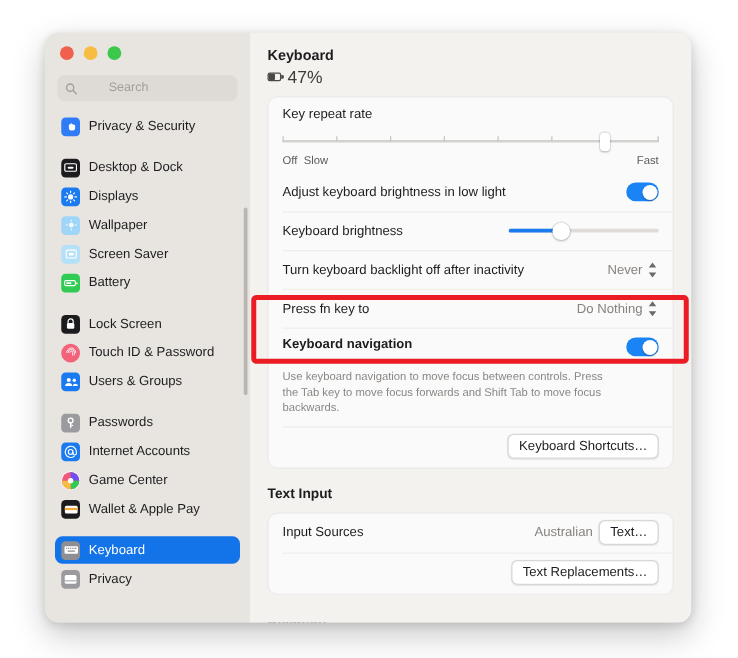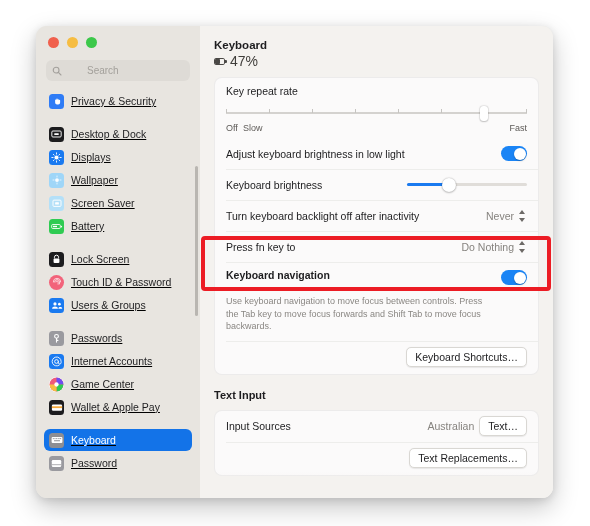--- a/index.html
+++ b/index.html
@@ -52,21 +52,20 @@
   .searchbox .mag { width: 10px; height: 10px; flex: 0 0 10px; opacity: .52; }
   .searchph { font-size: 10px; color: #a3a09b; line-height: 1; margin-left: 20px; }
 
   .navscroll { height: calc(100% - 56px); overflow: hidden; position: relative; padding: 3px 8px 0 8px; }
   .navitem {
     display: flex; align-items: center; gap: 7px;
     height: 22px;
     border-radius: 6px;
     padding: 0 5px;
     margin-bottom: 1px;
-    text-decoration: underline;
   }
   .navitem.selected { background: #1373e8; }
   .navitem.selected .navlabel { color: #ffffff; }
   .navlabel { font-size: 10.5px; color: #1d1d1f; line-height: 1; white-space: nowrap; }
   .navgap { height: 10px; }
 
   .nicon {
     width: 15px; height: 15px; flex: 0 0 15px;
     border-radius: 3.5px;
     display: flex; align-items: center; justify-content: center;
@@ -414,21 +413,21 @@
             </span>
             <span class="navlabel">Keyboard</span>
           </div>
           <div class="navitem">
             <span class="nicon" style="background:#9a9a9f;">
               <svg width="11" height="9" viewBox="0 0 14 11">
                   <rect x="1" y="1" width="12" height="9" rx="1.6" fill="#fff"></rect>
                   <line x1="1" y1="7" x2="13" y2="7" stroke="#9a9a9f" stroke-width="1"></line>
                 </svg>
             </span>
-            <span class="navlabel">Password</span>
+            <span class="navlabel">Privacy</span>
           </div>
 
         </div>
 
       </div>
 
       <div class="scrollbar"></div>
     </div>
 
     <div class="content">

